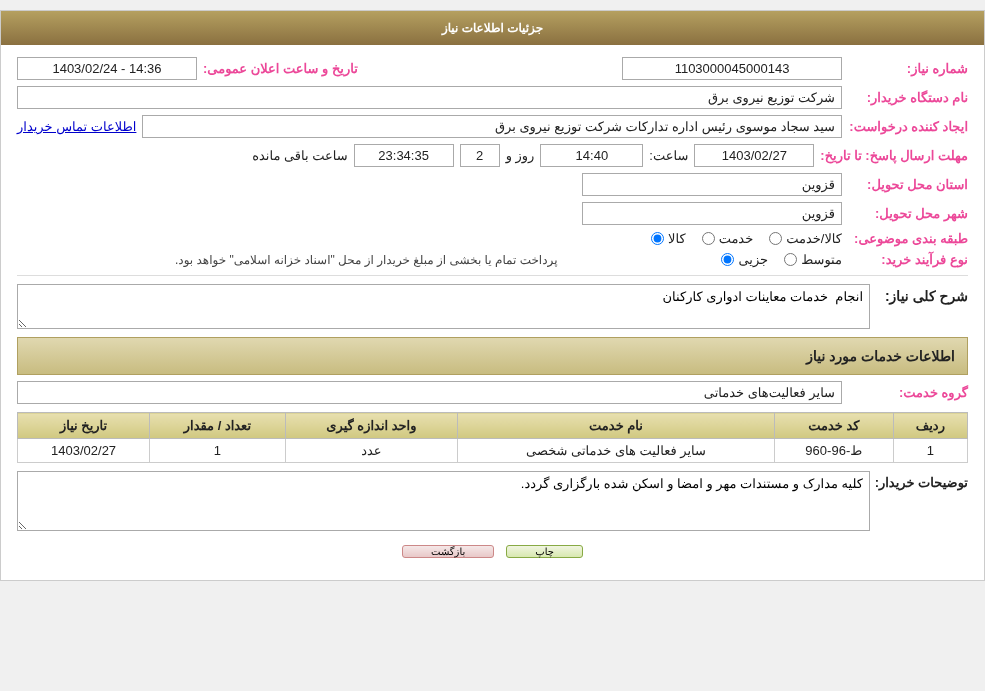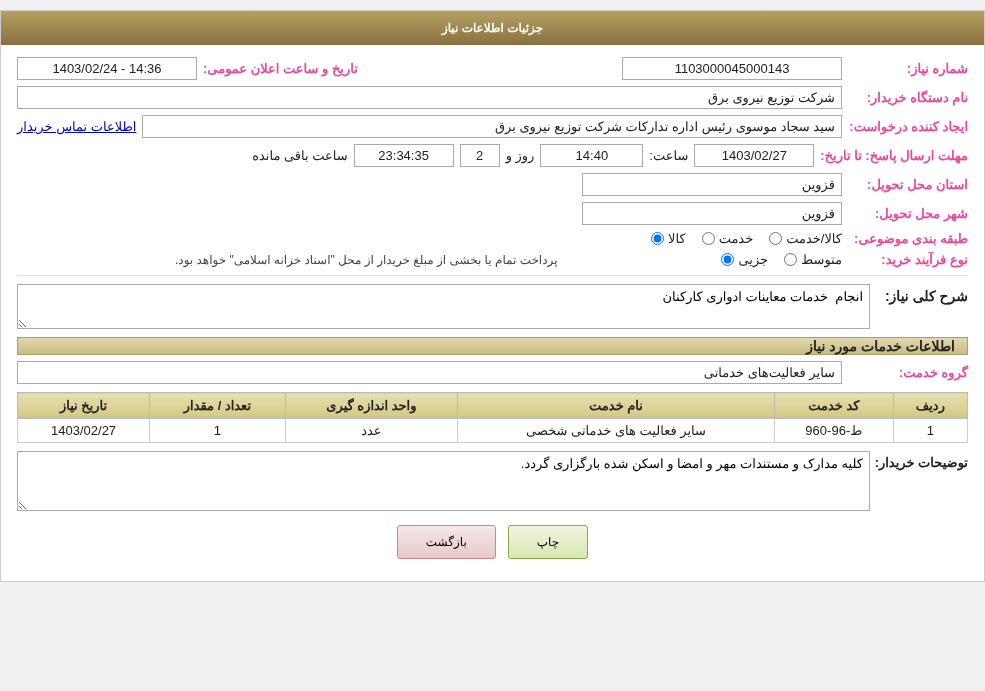--- a/index.html
+++ b/index.html
@@ -56,21 +56,21 @@
       text-align: right;
     }
     .link-blue {
       color: #0000cc;
       text-decoration: underline;
       cursor: pointer;
     }
     .section-header {
       background: linear-gradient(to bottom, #e0d8b0, #c8bc80);
       border: 1px solid #b0a060;
-      padding: 0 12px;
+      padding: 10px 12px;
       font-weight: bold;
       font-size: 14px;
       margin: 8px 0 6px 0;
     }
     .radio-row {
       display: flex;
       align-items: center;
       gap: 16px;
       justify-content: flex-end;
     }
@@ -113,24 +113,24 @@
       font-size: 13px;
       font-family: Tahoma, Arial, sans-serif;
     }
     .btn-row {
       display: flex;
       justify-content: center;
       gap: 12px;
       margin: 14px 0 10px 0;
     }
     .btn {
-      padding: 9px 28px;
+      padding: 0 28px;
       border: 1px solid #888;
       cursor: pointer;
-      font-size: 12px;
+      font-size: 10px;
       font-family: Tahoma, Arial, sans-serif;
       background: linear-gradient(to bottom, #f5f5f5, #ddd);
       border-radius: 3px;
     }
     .btn-print {
       background: linear-gradient(to bottom, #f0f5e0, #d8e8b0);
       border-color: #88aa44;
     }
     .btn-back {
       background: linear-gradient(to bottom, #f5e8e8, #e8c8c8);

